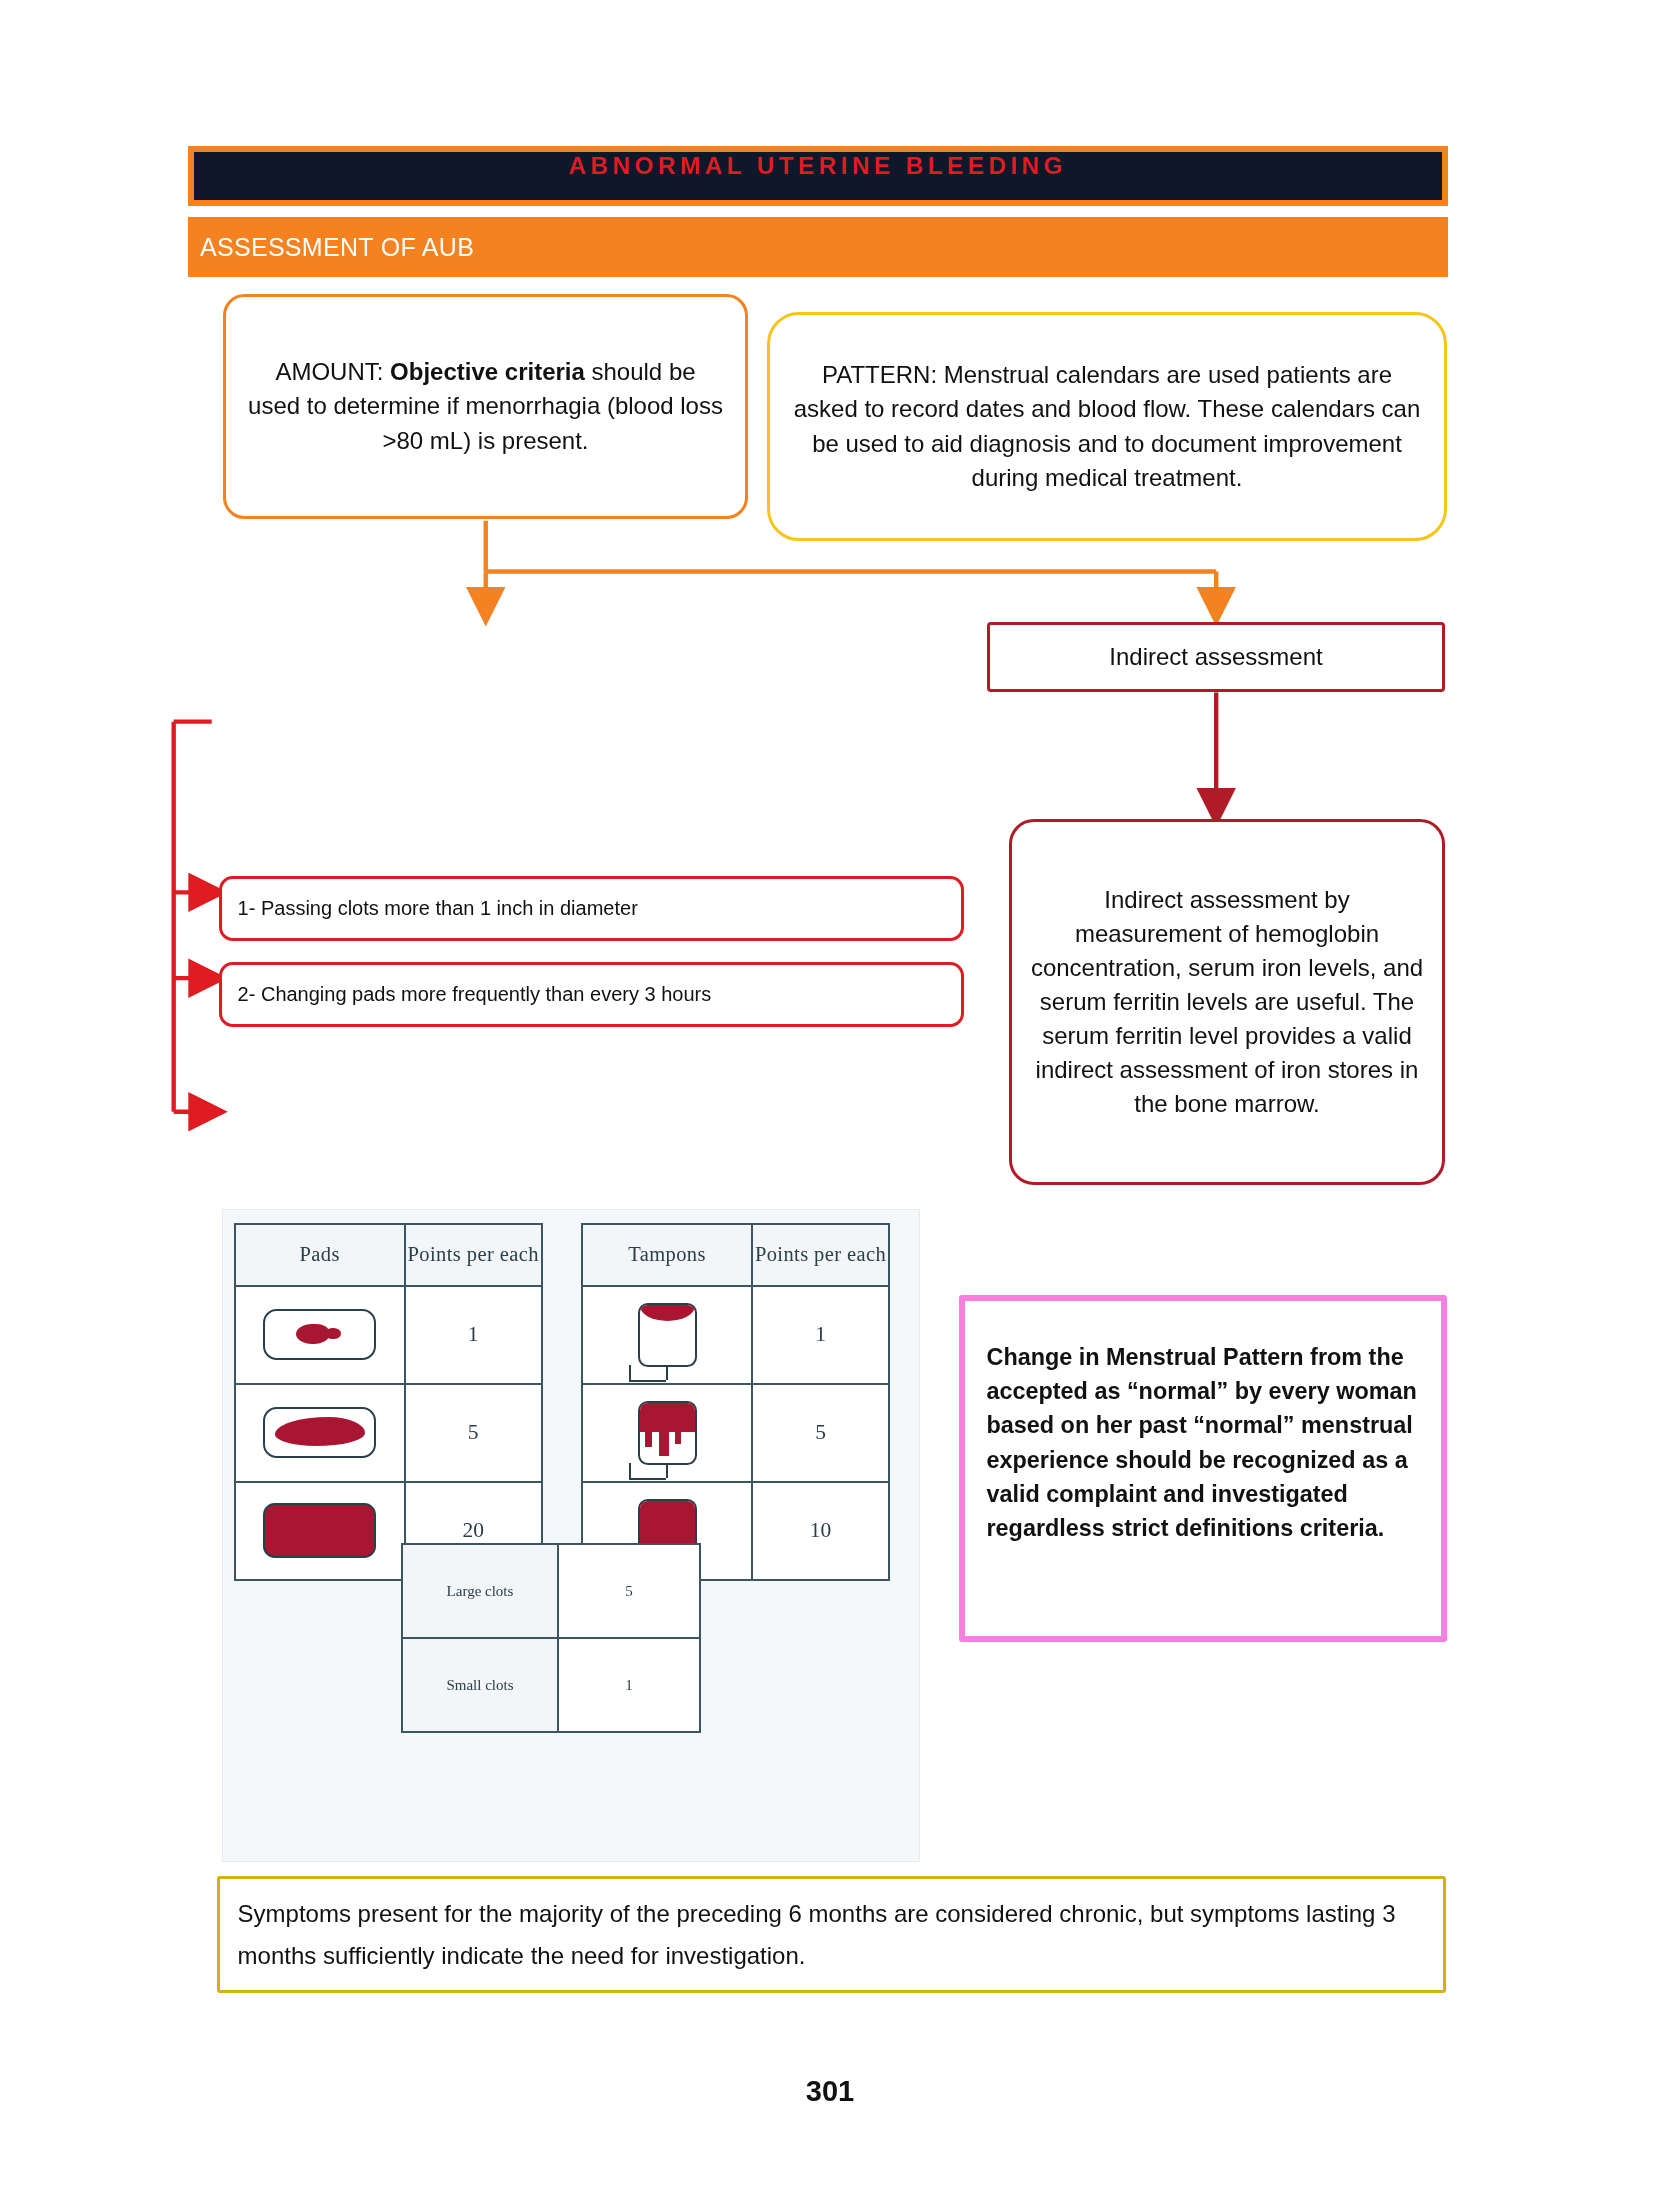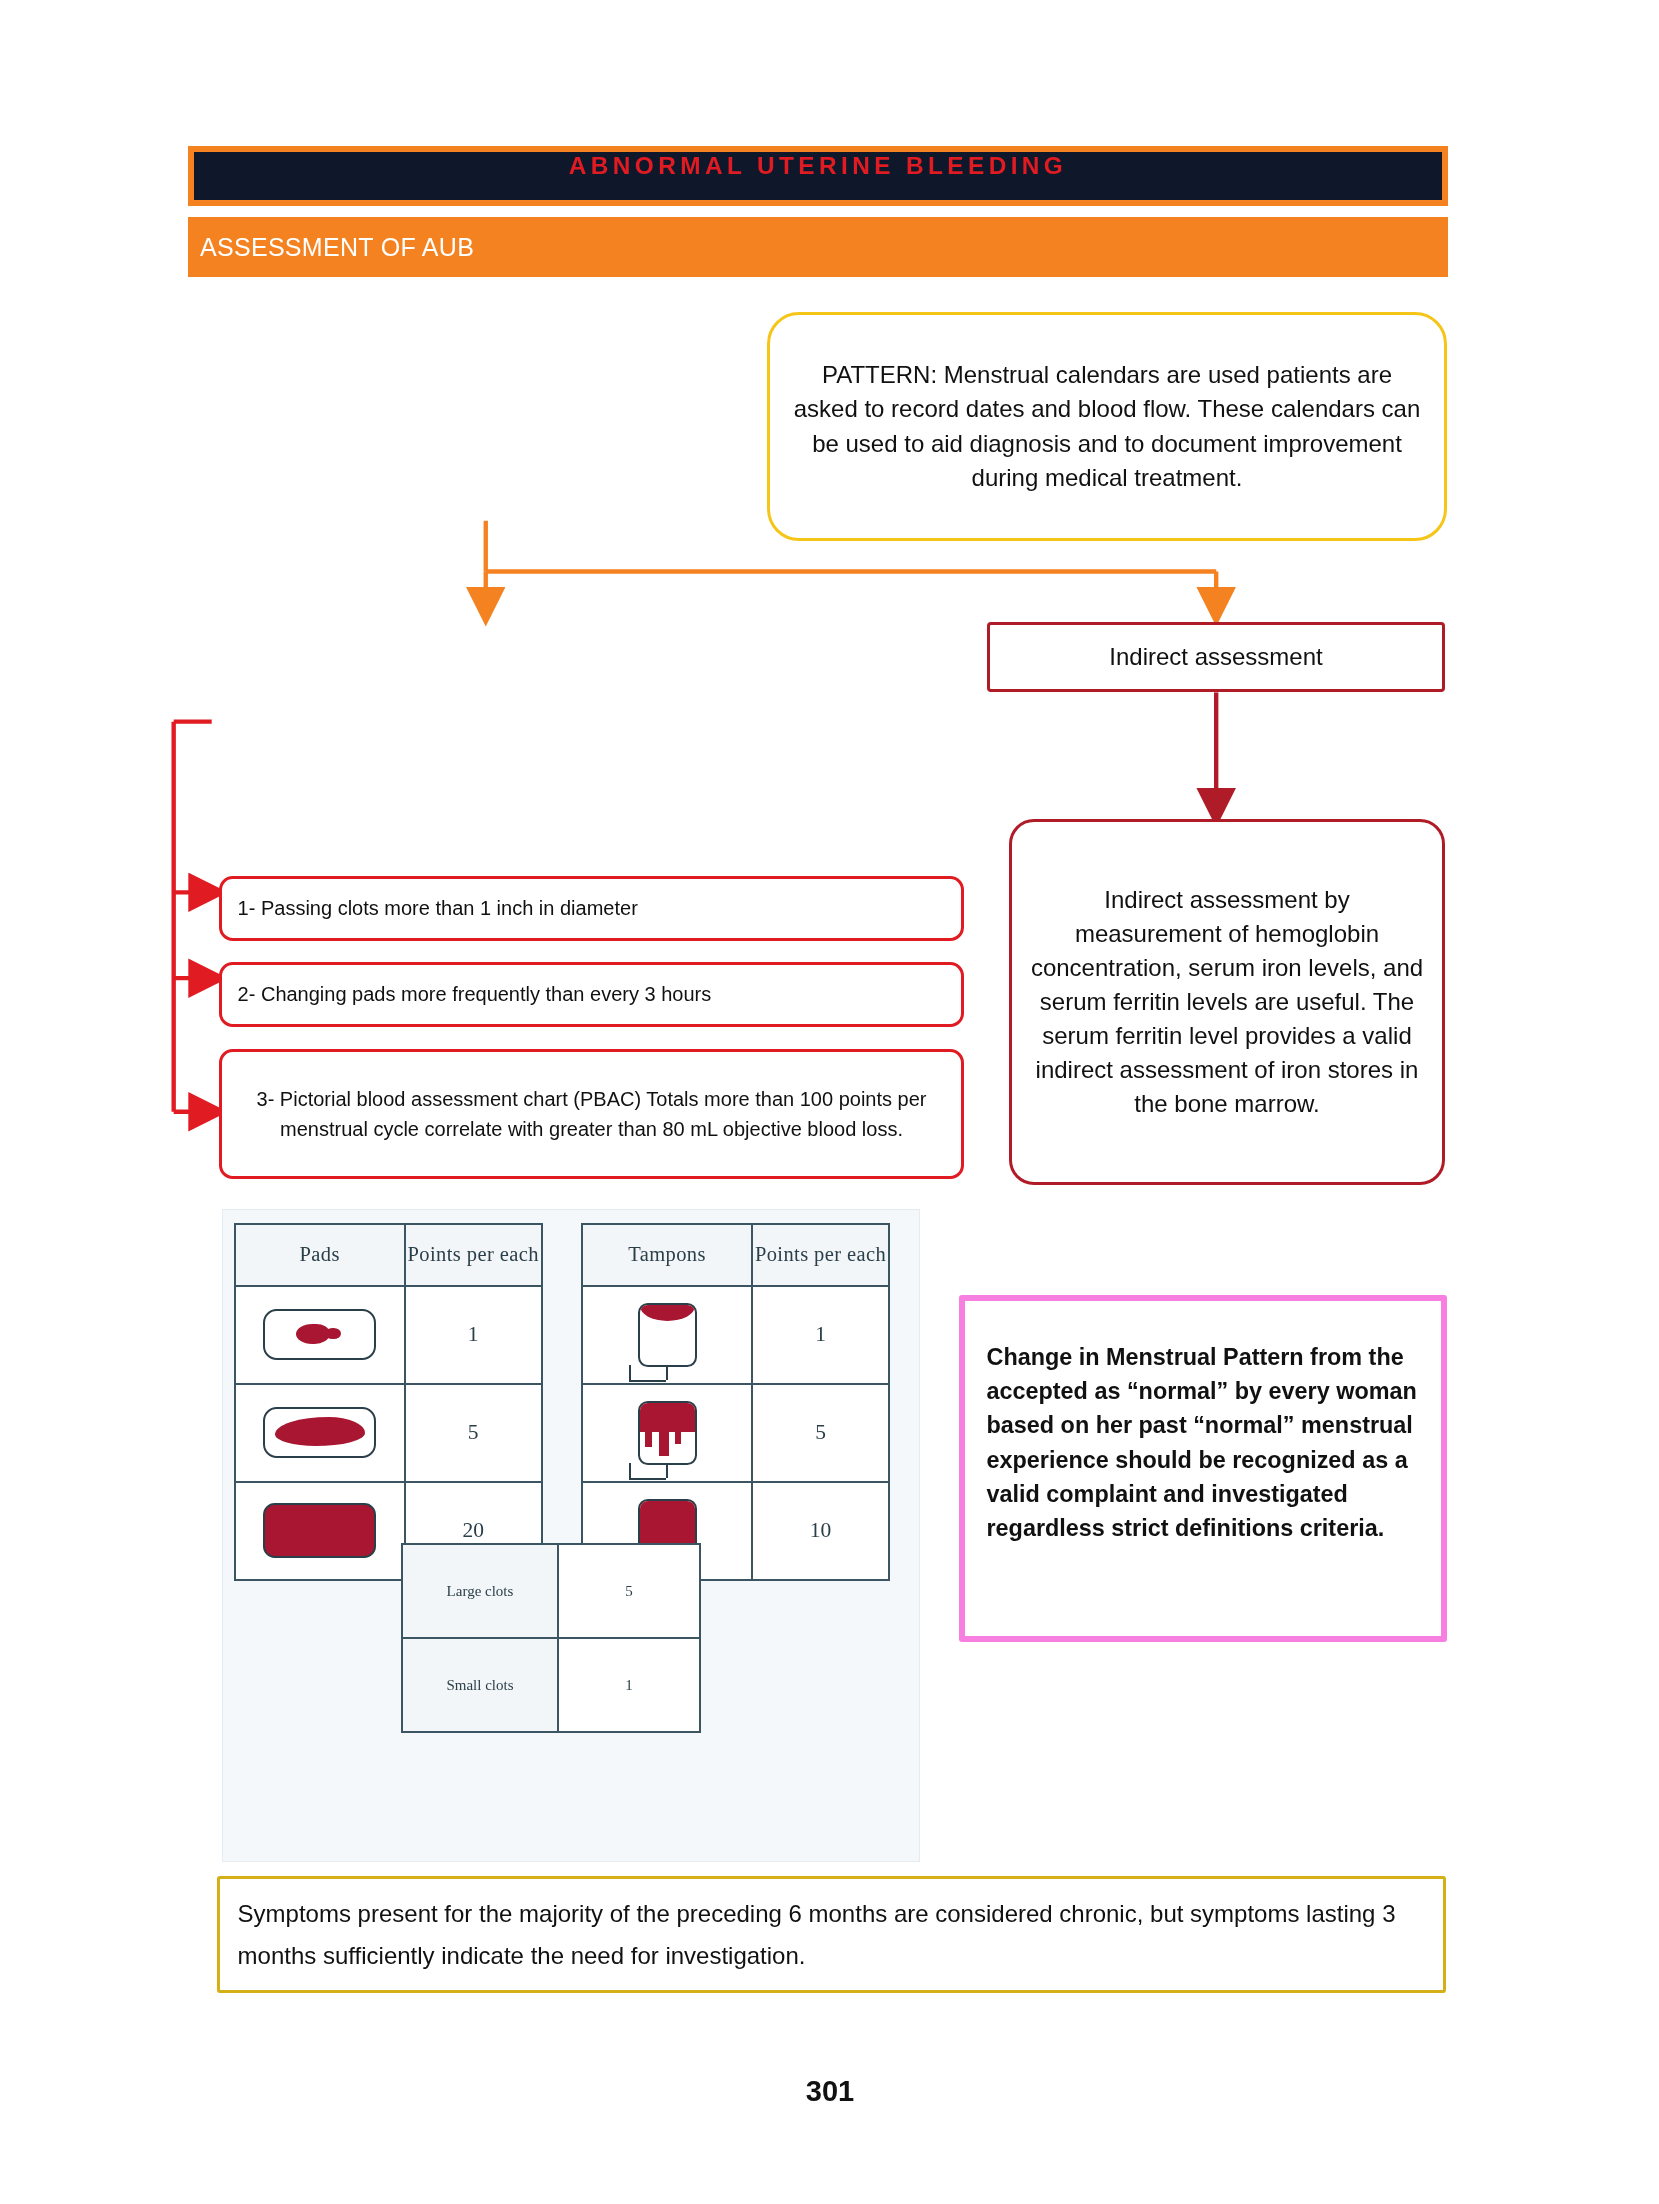--- a/index.html
+++ b/index.html
@@ -353,42 +353,44 @@
   </svg>
 
   <div class="title-bar">
     <span class="title-text">ABNORMAL UTERINE BLEEDING</span>
   </div>
 
   <div class="section-bar">
     <span class="section-text">ASSESSMENT OF AUB</span>
   </div>
 
+  <div class="rbox" id="amount-box">
+    <div>
+      <span>AMOUNT: </span><span class="bold">Objective criteria</span><span> should be used to determine if menorrhagia (blood loss &gt;80 mL) is present.</span>
+    </div>
+  </div>
 
   <div class="rbox" id="pattern-box">
     <div>PATTERN: Menstrual calendars are used patients are asked to record dates and blood flow. These calendars can be used to aid diagnosis and to document improvement during medical treatment.</div>
   </div>
 
 
   <div class="rbox" id="indirect-body-box">
     <div>Indirect assessment by measurement of hemoglobin concentration, serum iron levels, and serum ferritin levels are useful. The serum ferritin level provides a valid indirect assessment of iron stores in the bone marrow.</div>
   </div>
 
   <div class="rbox" id="indirect-head-box">
     <span>Indirect assessment</span>
   </div>
 
   <div class="rbox item-box" id="item-1">
     <span>1- Passing clots more than 1 inch in diameter</span>
   </div>
   <div class="rbox item-box" id="item-2">
     <span>2- Changing pads more frequently than every 3 hours</span>
-  </div>
-  <div class="rbox item-box" id="item-3">
-    <span>3- Pictorial blood assessment chart (PBAC) Totals more than 100 points per menstrual cycle correlate with greater than 80 mL objective blood loss.</span>
   </div>
 
   <div id="pbac-panel">
 
     <table class="pbac" id="pads-table">
       <thead>
         <tr>
           <th>Pads</th>
           <th>Points per each</th>
         </tr>

